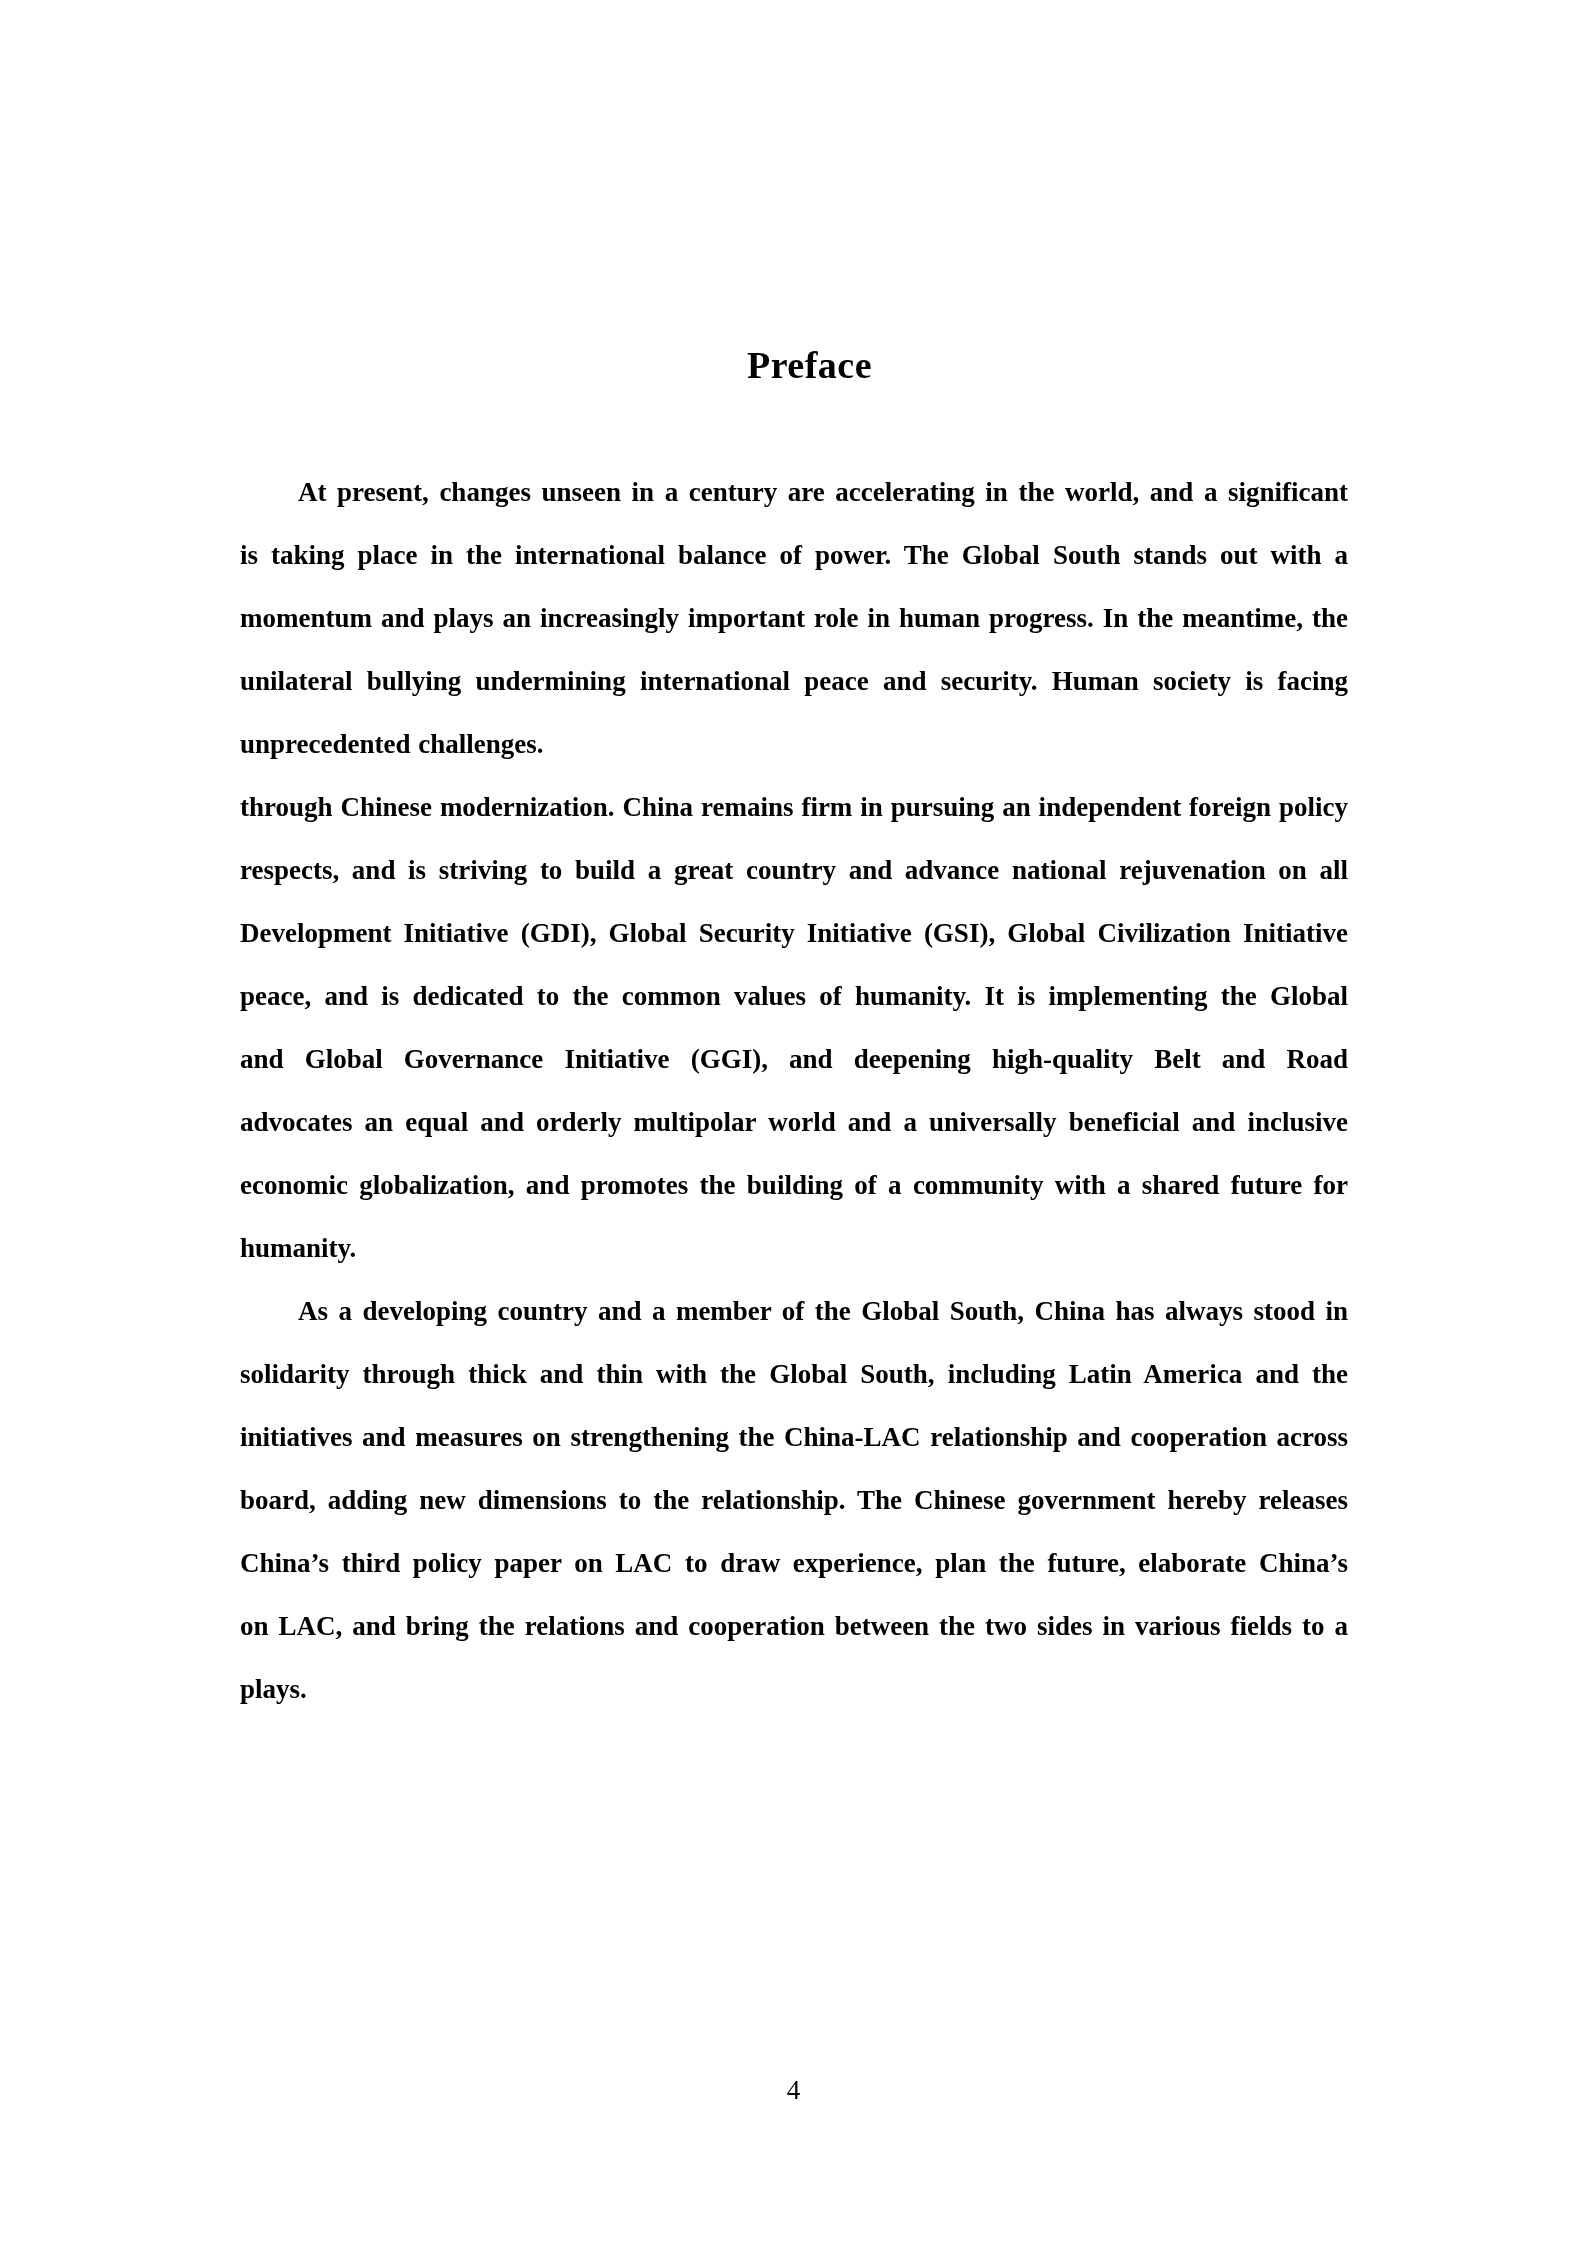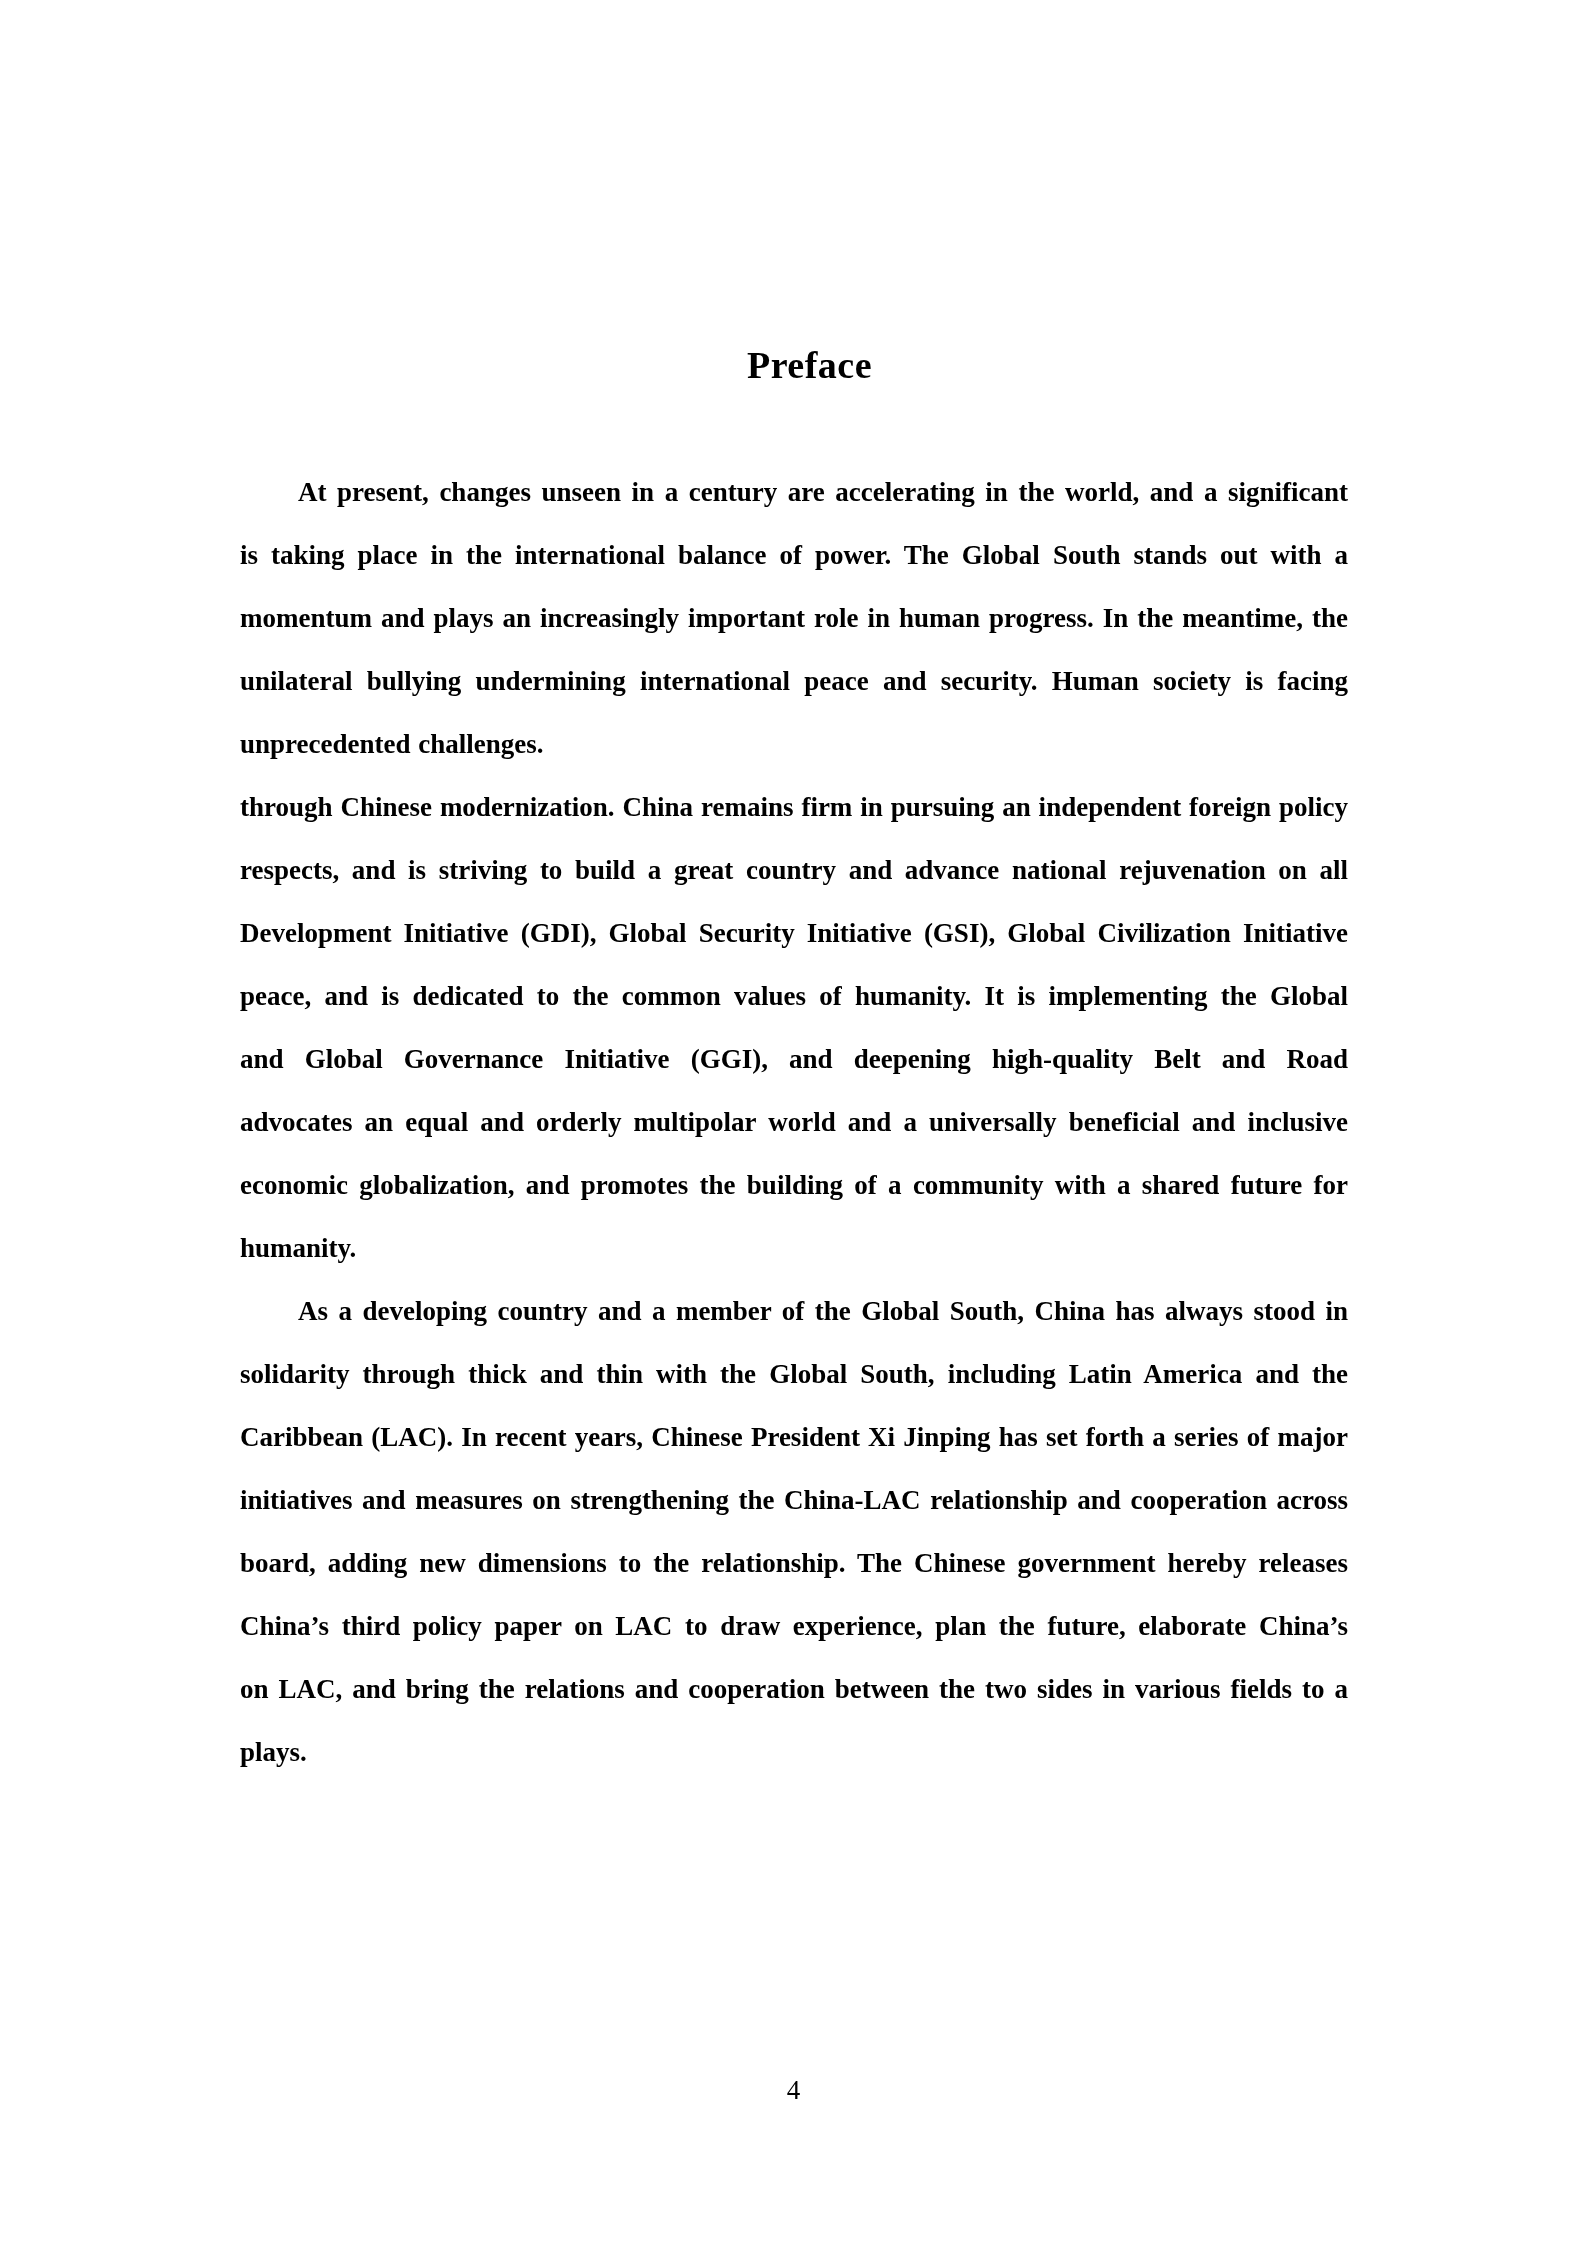--- a/index.html
+++ b/index.html
@@ -85,21 +85,20 @@
         <div class="line">Development Initiative (GDI), Global Security Initiative (GSI), Global Civilization Initiative (GCI)</div>
         <div class="line">peace, and is dedicated to the common values of humanity. It is implementing the Global</div>
         <div class="line">and Global Governance Initiative (GGI), and deepening high-quality Belt and Road cooperation. It</div>
         <div class="line">advocates an equal and orderly multipolar world and a universally beneficial and inclusive</div>
         <div class="line">economic globalization, and promotes the building of a community with a shared future for</div>
         <div class="line last">humanity.</div>
       </div>
       <div class="paragraph">
         <div class="line first">As a developing country and a member of the Global South, China has always stood in</div>
         <div class="line">solidarity through thick and thin with the Global South, including Latin America and the</div>
-        <div class="line">Caribbean (LAC). In recent years, Chinese President Xi Jinping has set forth a series of major</div>
         <div class="line">initiatives and measures on strengthening the China-LAC relationship and cooperation across the</div>
         <div class="line">board, adding new dimensions to the relationship. The Chinese government hereby releases</div>
         <div class="line">China’s third policy paper on LAC to draw experience, plan the future, elaborate China’s policy</div>
         <div class="line">on LAC, and bring the relations and cooperation between the two sides in various fields to a new</div>
         <div class="line last">plays.</div>
       </div>
     </div>
 
   <div class="page-number">4</div>
 </div>

